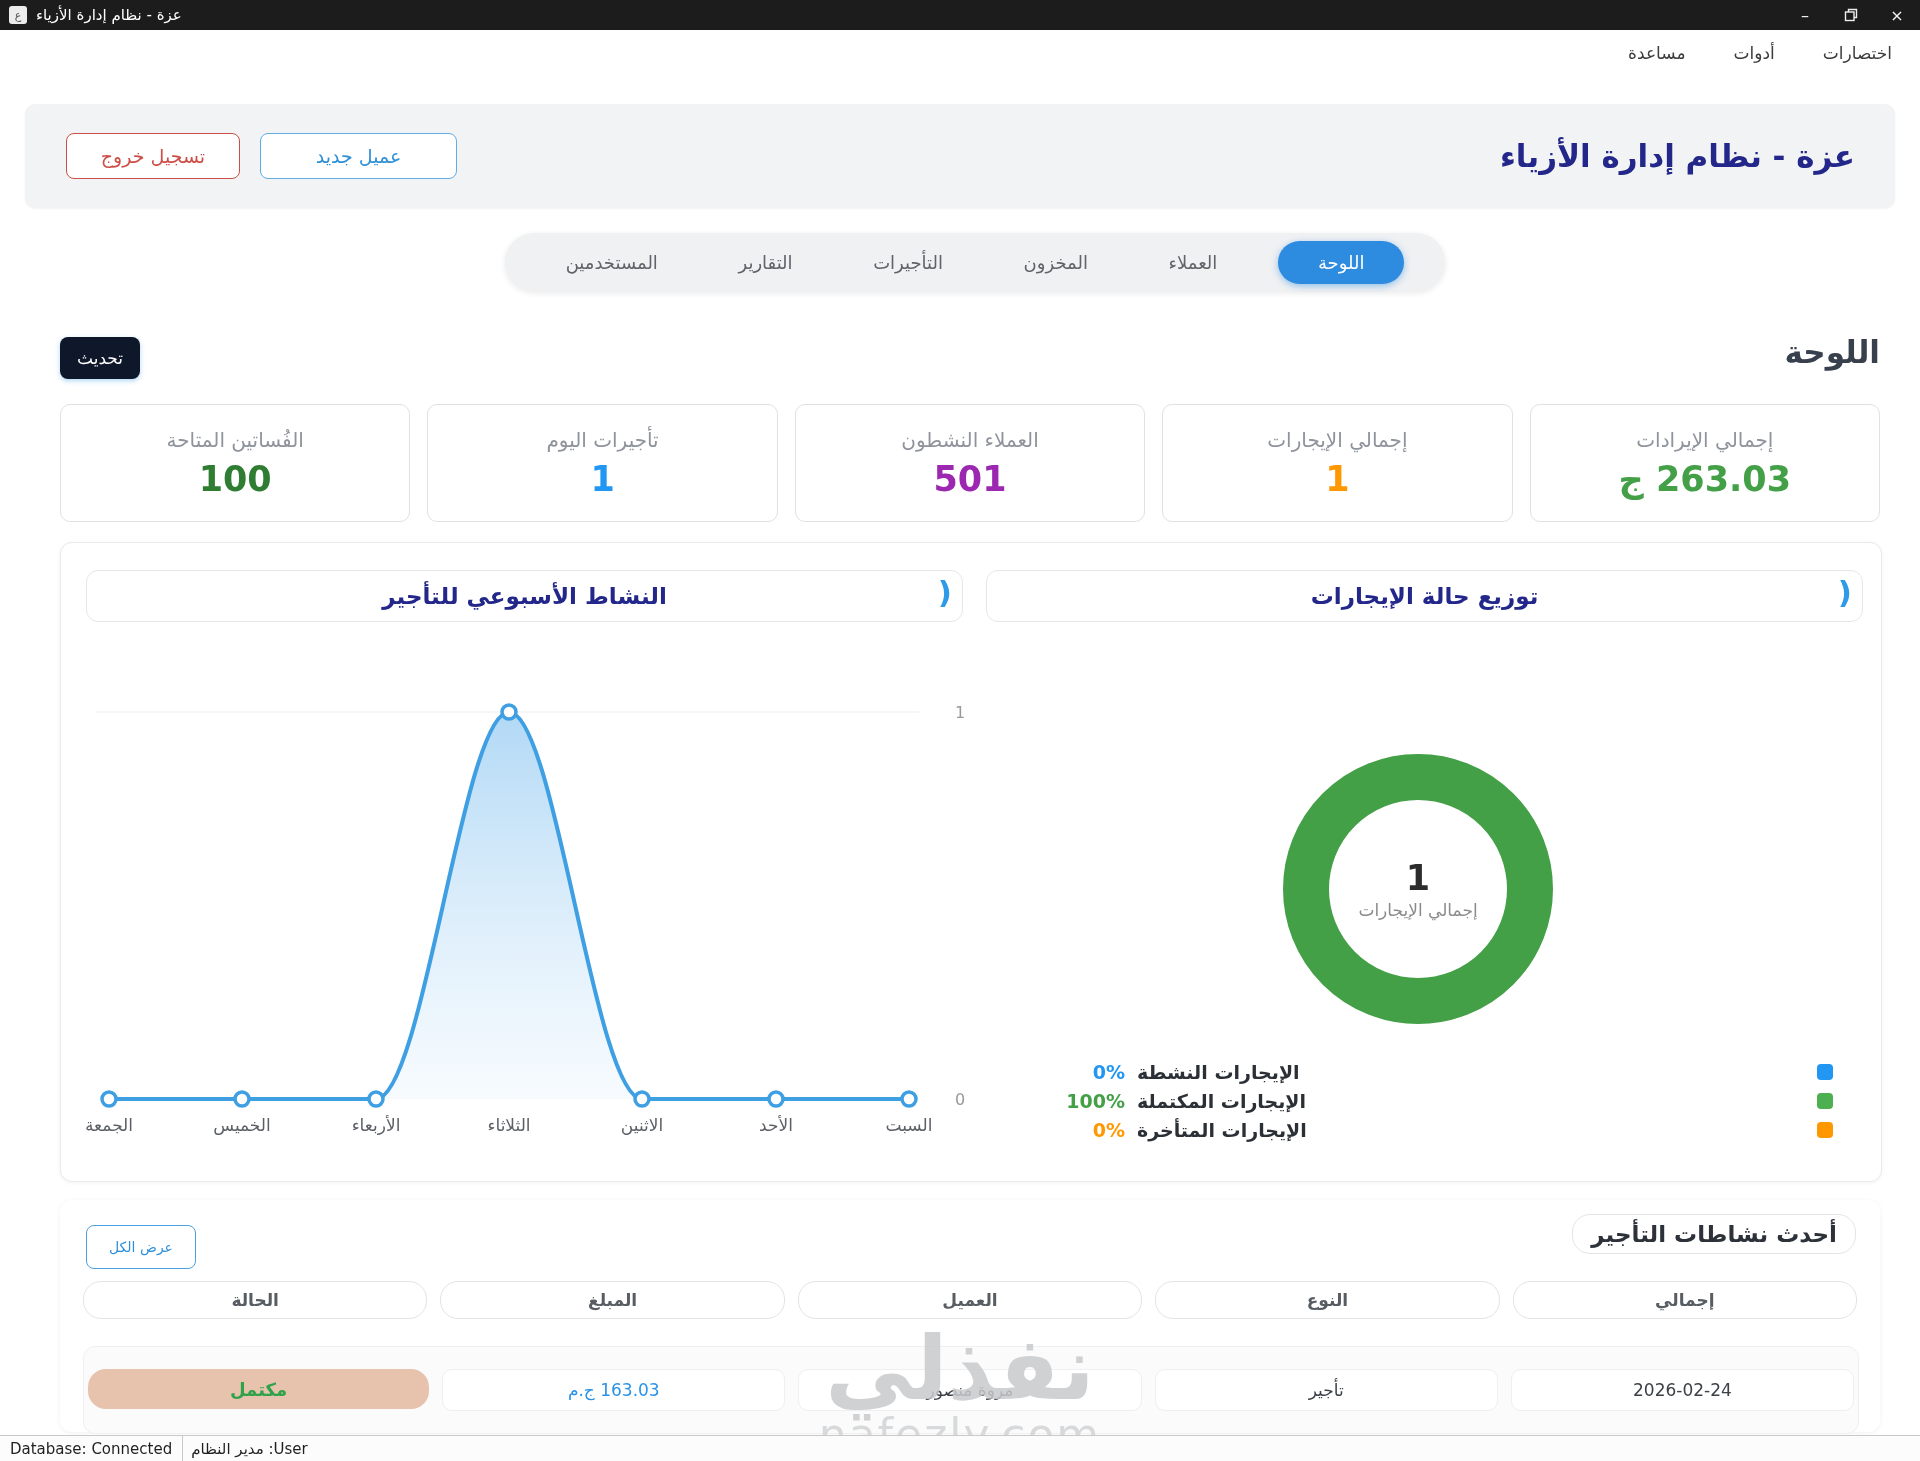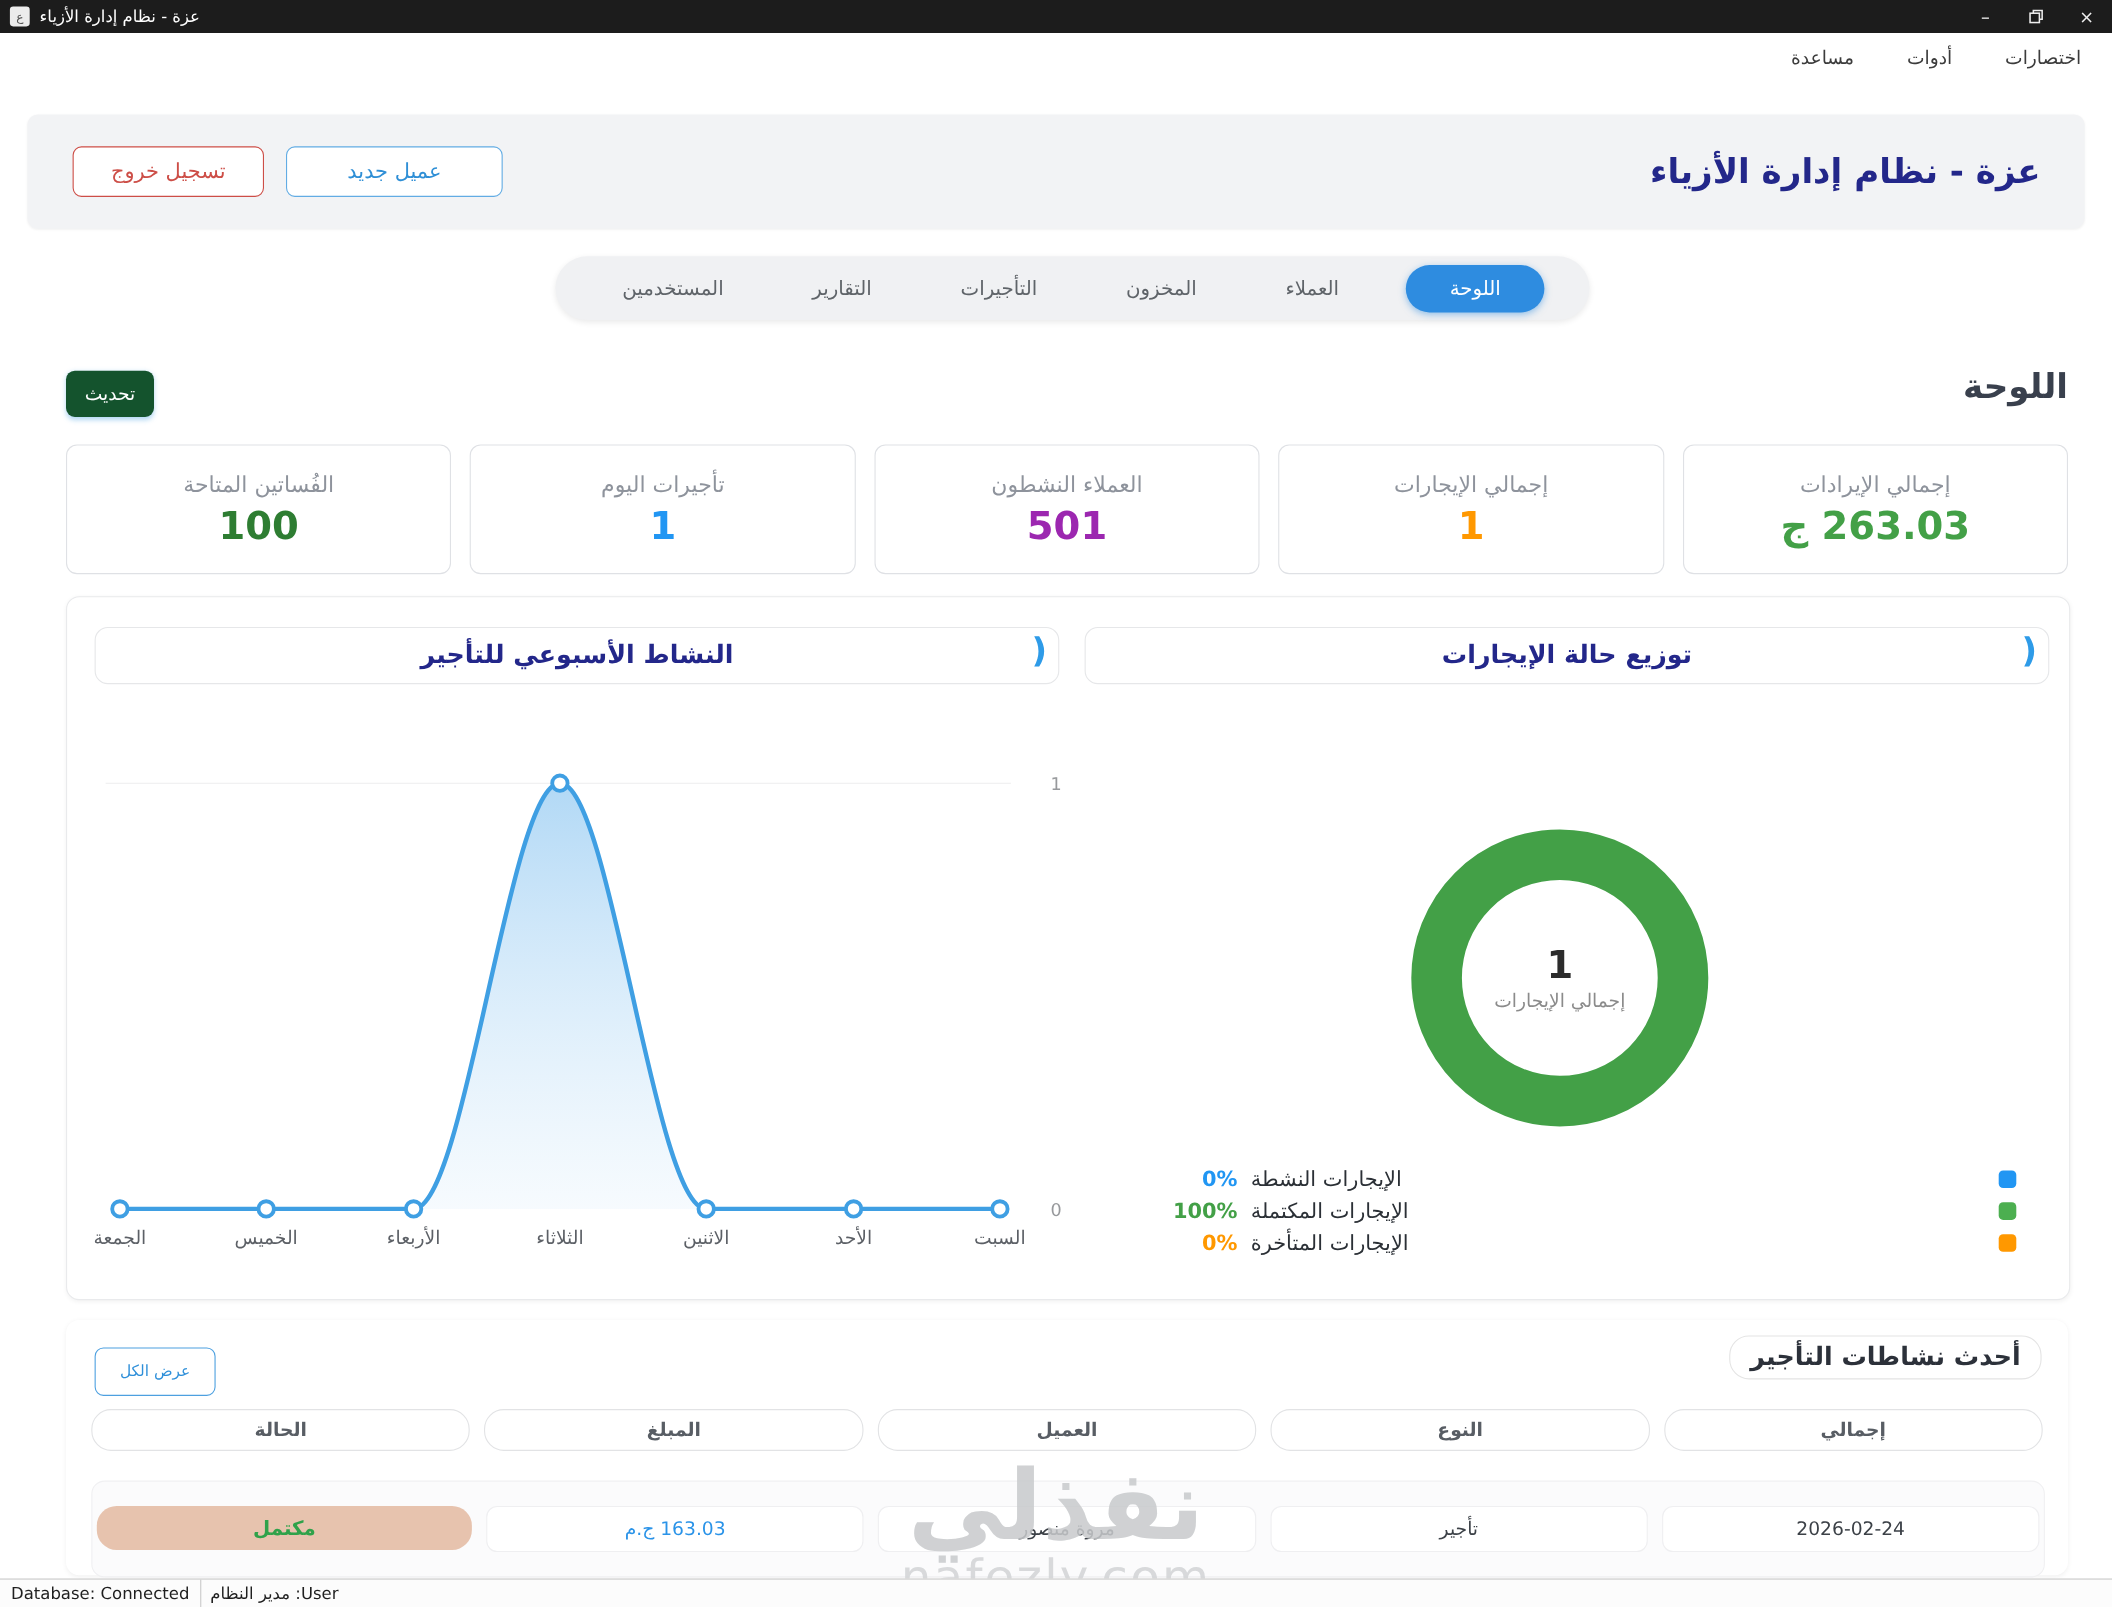--- a/index.html
+++ b/index.html
@@ -33,21 +33,21 @@
 
   
   .tabbar{position:absolute;left:505px;top:233px;width:940px;height:58px;background:#f0f1f3;border-radius:29px;
           box-shadow:0 2px 6px rgba(0,0,0,.09);display:flex;direction:rtl;align-items:center;
           justify-content:space-evenly;font-size:18px;color:#5f6469}
   .tab{padding:11px 20px;border-radius:24px;cursor:pointer}
   .tab.active{background:#2e8ce0;color:#fff;padding:11px 40px;box-shadow:0 2px 7px rgba(46,140,224,.5)}
 
   
   .board-title{position:absolute;right:40px;top:334px;font-size:31px;font-weight:bold;color:#39404d}
-  .btn-refresh{position:absolute;left:60px;top:337px;width:80px;height:42px;background:#14532d;color:#fff;
+  .btn-refresh{position:absolute;left:60px;top:337px;width:80px;height:42px;background:#0f172a;color:#fff;
                border:none;border-radius:8px;font-size:17px;box-shadow:0 2px 5px rgba(62,157,226,.4)}
 
   
   .stats{position:absolute;left:60px;top:404px;width:1820px;display:flex;direction:rtl;gap:17px}
   .stat-card{flex:1;height:116px;background:#fff;border:1px solid #dfe1e5;border-radius:10px;
              display:flex;flex-direction:column;align-items:center;justify-content:center;gap:7px}
   .stat-label{font-size:20px;color:#8e939c}
   .stat-value{font-size:35px;font-weight:bold}
   .c-green{color:#43a047}.c-orange{color:#ff9800}.c-purple{color:#9c27b0}.c-blue{color:#2196f3}.c-dgreen{color:#2e7d32}
 
@@ -67,21 +67,21 @@
   .donut{position:absolute;left:1222px;top:211px;width:270px;height:270px;border:46px solid #43a047;
          border-radius:50%;box-sizing:border-box}
   .donut-center{position:absolute;left:1222px;top:211px;width:270px;height:270px;display:flex;
                 flex-direction:column;align-items:center;justify-content:center;gap:2px}
   .donut-value{font-size:35px;font-weight:bold;color:#2c2c2c}
   .donut-label{font-size:17px;color:#8b8b8b}
 
   .legend{position:absolute;left:1000px;top:516px;width:772px}
   .legend-row{display:flex;align-items:center;height:26px;margin-bottom:3px}
   .legend-pct{font-size:19px;font-weight:bold;width:64px;text-align:right}
-  .legend-label{font-size:19px;font-weight:normal;color:#2b3036;margin-left:12px}
+  .legend-label{font-size:19px;font-weight:bold;color:#2b3036;margin-left:12px}
   .legend-sq{width:16px;height:16px;border-radius:4px;margin-left:auto}
   .sq-blue{background:#2196f3}.sq-green{background:#4caf50}.sq-orange{background:#ff9800}
 
   
   .bottom-card{position:absolute;left:60px;top:1200px;width:1820px;height:232px;background:#fff;
                border-radius:12px;box-shadow:0 1px 5px rgba(0,0,0,.06)}
   .latest-title{position:absolute;right:24px;top:14px;padding:6px 18px;border:1px solid #e4e4e4;border-radius:18px;
                 font-size:23px;font-weight:bold;color:#2c313a;background:#fff}
   .btn-viewall{position:absolute;left:26px;top:25px;width:110px;height:44px;border:1.5px solid #4da0e0;color:#2e8fd9;font-size:14px}
   .thead{position:absolute;left:23px;top:81px;width:1774px;display:flex;direction:rtl;gap:13px}

